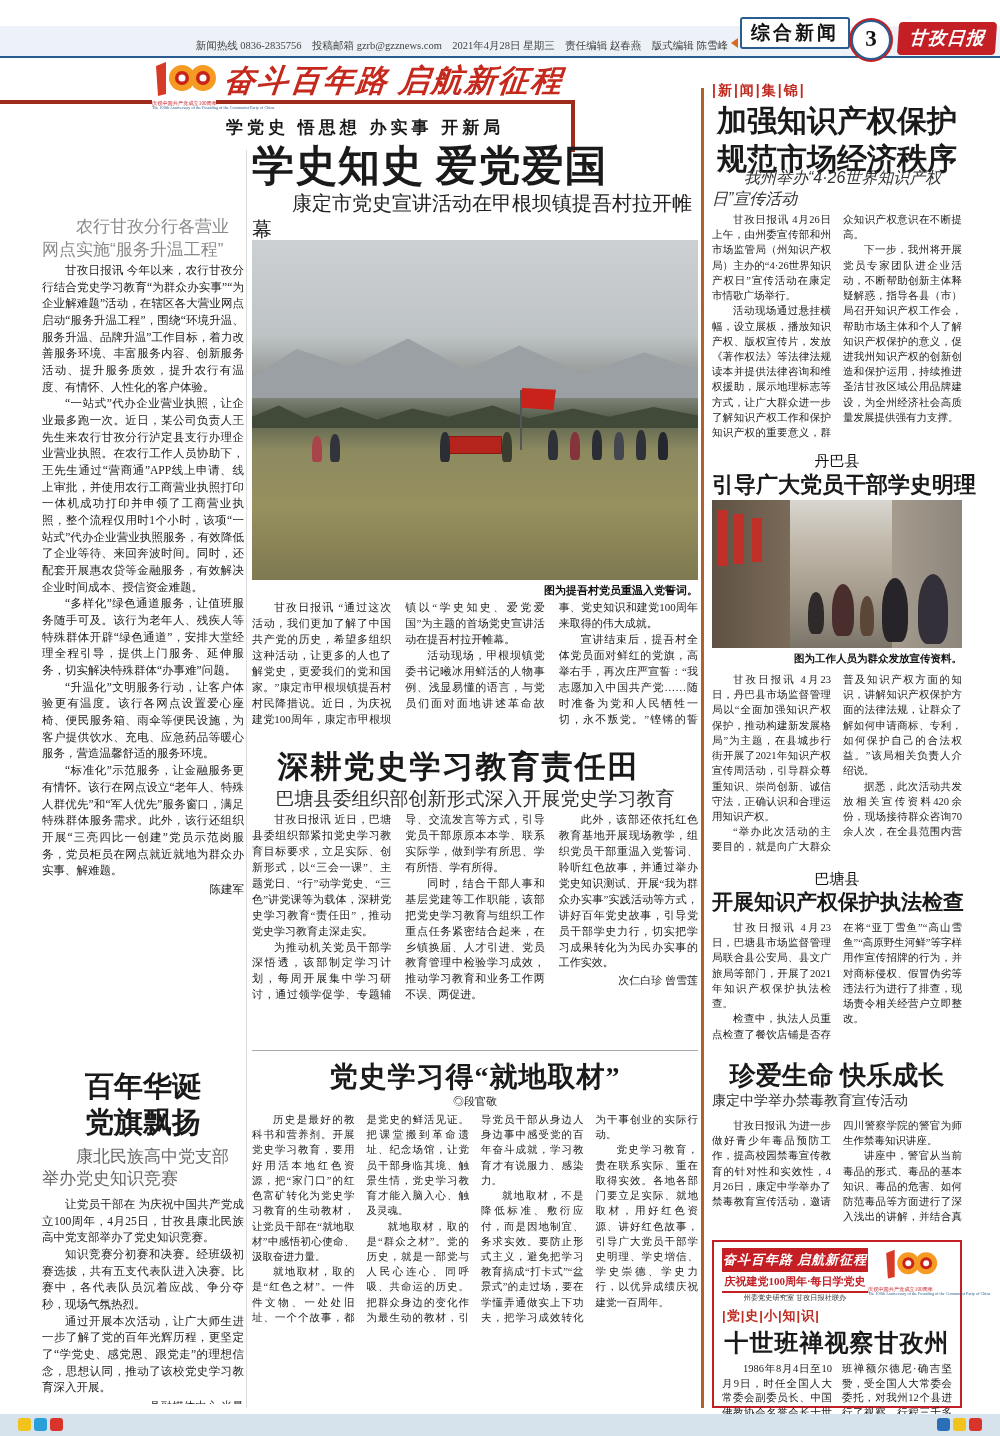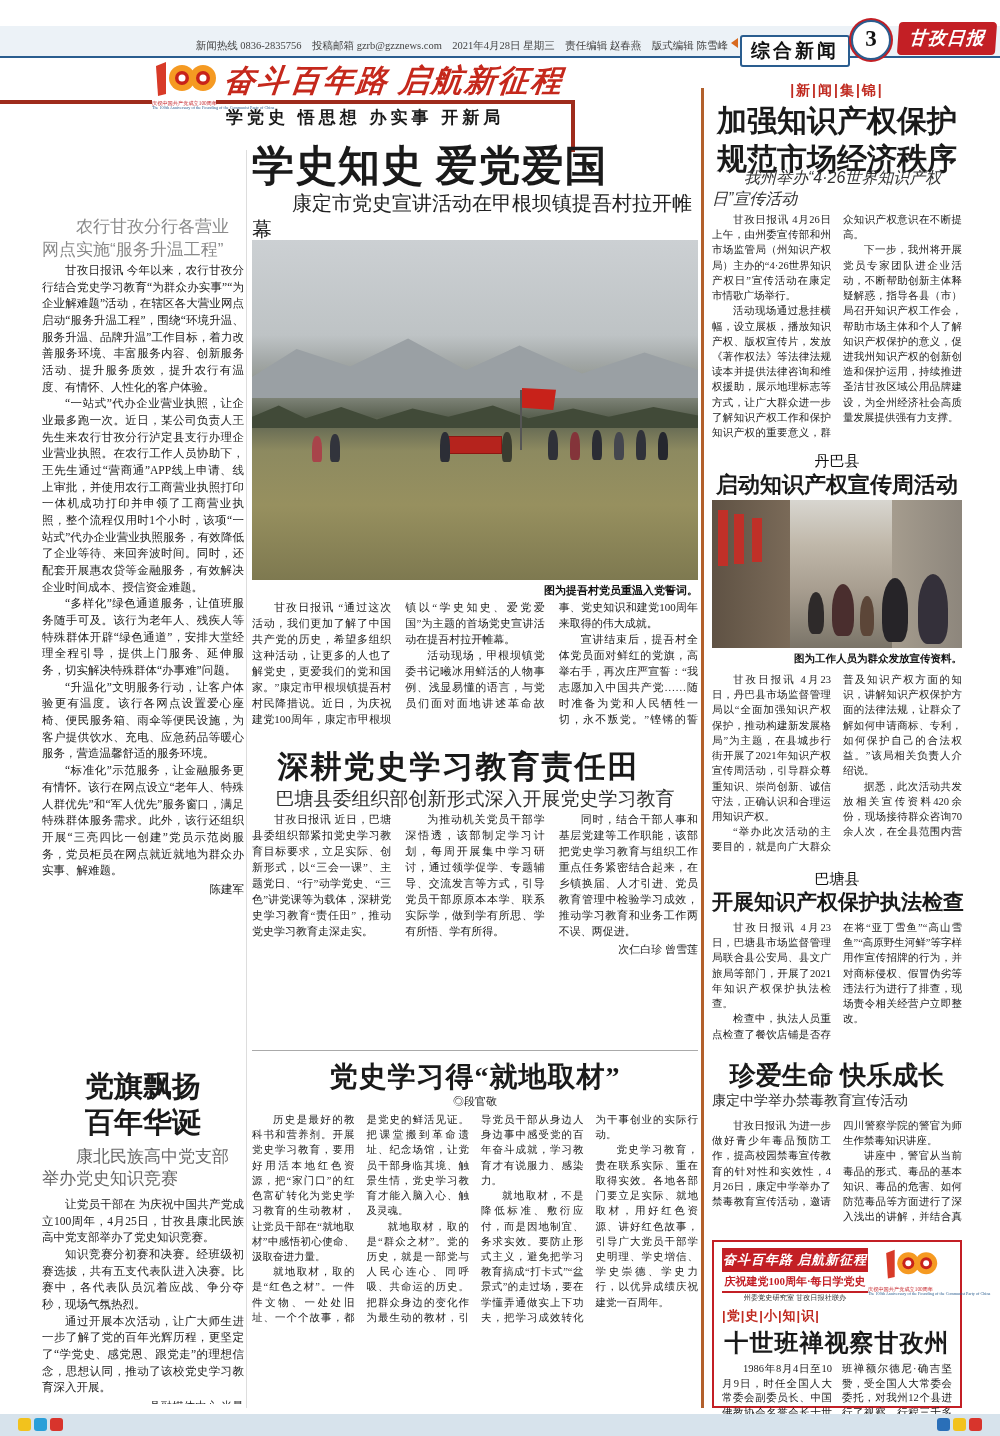--- a/index.html
+++ b/index.html
@@ -3,51 +3,51 @@
 <meta charset="utf-8">
 <style>
   html,body{margin:0;padding:0;background:#ffffff;}
   .page{position:relative;width:1000px;height:1436px;background:#ffffff;overflow:hidden;
         font-family:"Liberation Serif", serif;color:#1a1a1a;}
   .abs{position:absolute;}
   
   .mast-bar{left:0;top:26px;width:1000px;height:30px;background:#ecf2f7;border-bottom:2px solid #2a5d8f;}
   .mast-info{right:272px;top:39px;font-size:10.5px;color:#444;font-family:Liberation Serif, serif;white-space:nowrap;}
   .mast-arrow{right:262px;top:38px;width:0;height:0;border-top:5px solid transparent;border-bottom:5px solid transparent;border-right:7px solid #d86a1f;}
-  .section-box{left:740px;top:35px;width:106px;height:28px;background:#fff;border:2px solid #2a5d8f;border-radius:3px;
+  .section-box{left:740px;top:17px;width:106px;height:28px;background:#fff;border:2px solid #2a5d8f;border-radius:3px;
                font-size:19px;font-weight:bold;letter-spacing:3px;text-align:center;line-height:27px;color:#111;
                font-family:"Liberation Sans",sans-serif;}
   .page-badge{left:851px;top:20px;width:36px;height:36px;background:#fff;border:2px solid #2a5d8f;border-radius:50%;
               box-shadow:0 0 0 2px #c31f25;text-align:center;line-height:34px;font-size:23px;font-weight:bold;color:#111;}
   .paper-box{left:898px;top:22px;width:98px;height:33px;background:#c31f25;border-radius:4px;color:#fff;
              font-style:italic;font-weight:bold;font-size:18px;text-align:center;line-height:32px;letter-spacing:1px;
              transform:skewX(-4deg);}
   
   .hline{left:0;top:100px;width:575px;height:4px;background:#9e2b1c;}
   .vstub{left:571px;top:100px;width:4px;height:52px;background:#9e2b1c;}
   .logo100{left:152px;top:60px;width:64px;height:64px;background:#fff;}
   .logo100 svg{display:block;}
   .logo-cap{font-size:10px;color:#c31f25;transform:scale(0.52);transform-origin:left top;white-space:nowrap;line-height:1.1;}
   .logo-cap .en{color:#2a5d8f;display:block;font-size:8px;}
   .callig{left:224px;top:60px;width:300px;font-size:31px;font-weight:bold;font-style:italic;color:#c5281c;
           white-space:nowrap;letter-spacing:2px;transform:skewX(-6deg);}
-  .slogan{left:226px;top:106px;width:300px;font-size:17px;font-weight:bold;color:#1a1a1a;letter-spacing:4px;
+  .slogan{left:226px;top:116px;width:300px;font-size:17px;font-weight:bold;color:#1a1a1a;letter-spacing:4px;
           font-family:"Liberation Sans",sans-serif;white-space:nowrap;}
   
   .vdiv-orange{left:701px;top:88px;width:3px;height:1320px;background:#b2602c;}
   .vdiv-gray{left:246px;top:150px;width:1px;height:1258px;background:#ddd;}
   .hdiv-thin{left:252px;top:1050px;width:446px;height:1px;background:#aaa;}
   
   .body-text{font-size:11.5px;line-height:1.45;text-align:justify;color:#222;overflow:hidden;}
   .body-text p{margin:0;text-indent:2em;}
   .body-text p.byline{text-align:right;text-indent:0;margin-top:2px;}
   .cols2{column-count:2;column-gap:12px;}
   .cols3{column-count:3;column-gap:14px;}
   .cols4{column-count:4;column-gap:12px;}
-  .kicker-red{color:#c02a20;font-weight:bold;font-family:"Liberation Sans",sans-serif;text-align:center;}
+  .kicker-red{color:#c02a20;font-weight:bold;font-family:"Liberation Sans",sans-serif;text-align:left;}
   .caption{font-weight:bold;font-size:11px;text-align:right;color:#111;}
   
   .l-a1-title{left:42px;top:146px;width:202px;font-size:27px;font-weight:900;line-height:1.22;
               font-family:"Liberation Sans",sans-serif;letter-spacing:1px;}
   .l-a1-sub{left:42px;top:216px;width:202px;font-size:17px;color:#8a8a8a;line-height:1.35;text-indent:2em;
             font-family:"Liberation Sans",sans-serif;}
   .l-a1-body{left:42px;top:262px;width:202px;height:748px;}
   .l-a2-title{left:42px;top:1068px;width:202px;text-align:center;font-size:29px;font-weight:900;line-height:1.25;}
   .l-a2-sub{left:42px;top:1146px;width:202px;font-size:17px;color:#666;line-height:1.3;text-indent:2em;
             font-family:"Liberation Sans",sans-serif;}
@@ -157,22 +157,22 @@
   <div class="abs l-a1-body body-text">
       <p>甘孜日报讯 今年以来，农行甘孜分行结合党史学习教育“为群众办实事”“为企业解难题”活动，在辖区各大营业网点启动“服务升温工程”，围绕“环境升温、服务升温、品牌升温”工作目标，着力改善服务环境、丰富服务内容、创新服务活动、提升服务质效，提升农行有温度、有情怀、人性化的客户体验。</p>
       <p>“一站式”代办企业营业执照，让企业最多跑一次。近日，某公司负责人王先生来农行甘孜分行泸定县支行办理企业营业执照。在农行工作人员协助下，王先生通过“营商通”APP线上申请、线上审批，并使用农行工商营业执照打印一体机成功打印并申领了工商营业执照，整个流程仅用时1个小时，该项“一站式”代办企业营业执照服务，有效降低了企业等待、来回奔波时间。同时，还配套开展惠农贷等金融服务，有效解决企业时间成本、授信资金难题。</p>
       <p>“多样化”绿色通道服务，让值班服务随手可及。该行为老年人、残疾人等特殊群体开辟“绿色通道”，安排大堂经理全程引导，提供上门服务、延伸服务，切实解决特殊群体“办事难”问题。</p>
       <p>“升温化”文明服务行动，让客户体验更有温度。该行各网点设置爱心座椅、便民服务箱、雨伞等便民设施，为客户提供饮水、充电、应急药品等暖心服务，营造温馨舒适的服务环境。</p>
       <p>“标准化”示范服务，让金融服务更有情怀。该行在网点设立“老年人、特殊人群优先”和“军人优先”服务窗口，满足特殊群体服务需求。此外，该行还组织开展“三亮四比一创建”党员示范岗服务，党员柜员在网点就近就地为群众办实事、解难题。</p>
       <p class="byline">陈建军</p>
     </div>
 
   <div class="abs l-a2-title">
+    <div>百年华诞</div>
     <div>党旗飘扬</div>
-    <div>百年华诞</div>
   </div>
   <div class="abs l-a2-sub">康北民族高中党支部举办党史知识竞赛</div>
   <div class="abs l-a2-body body-text">
       <p>让党员干部在 为庆祝中国共产党成立100周年，4月25日，甘孜县康北民族高中党支部举办了党史知识竞赛。</p>
       <p>知识竞赛分初赛和决赛。经班级初赛选拔，共有五支代表队进入决赛。比赛中，各代表队员沉着应战、争分夺秒，现场气氛热烈。</p>
       <p>通过开展本次活动，让广大师生进一步了解了党的百年光辉历程，更坚定了“学党史、感党恩、跟党走”的理想信念，思想认同，推动了该校党史学习教育深入开展。</p>
       <p class="byline">县融媒体中心 米曼</p>
     </div>
 
   <div class="abs c-title">学史知史  爱党爱国</div>
@@ -202,20 +202,21 @@
       <p>活动现场，甲根坝镇党委书记曦冰用鲜活的人物事例、浅显易懂的语言，与党员们面对面地讲述革命故事、党史知识和建党100周年来取得的伟大成就。</p>
       <p>宣讲结束后，提吾村全体党员面对鲜红的党旗，高举右手，再次庄严宣誓：“我志愿加入中国共产党……随时准备为党和人民牺牲一切，永不叛党。”铿锵的誓词，激励着在场的每一位党员，更加坚定了党员们的入党初心和奋斗使命。</p>
     </div>
 
   <div class="abs c-a2-title">深耕党史学习教育责任田</div>
   <div class="abs c-a2-sub">巴塘县委组织部创新形式深入开展党史学习教育</div>
   <div class="abs c-a2-body body-text cols3">
       <p>甘孜日报讯 近日，巴塘县委组织部紧扣党史学习教育目标要求，立足实际、创新形式，以“三会一课”、主题党日、“行”动学党史、“三色”讲党课等为载体，深耕党史学习教育“责任田”，推动党史学习教育走深走实。</p>
       <p>为推动机关党员干部学深悟透，该部制定学习计划，每周开展集中学习研讨，通过领学促学、专题辅导、交流发言等方式，引导党员干部原原本本学、联系实际学，做到学有所思、学有所悟、学有所得。</p>
       <p>同时，结合干部人事和基层党建等工作职能，该部把党史学习教育与组织工作重点任务紧密结合起来，在乡镇换届、人才引进、党员教育管理中检验学习成效，推动学习教育和业务工作两不误、两促进。</p>
+      <p>此外，该部还依托红色教育基地开展现场教学，组织党员干部重温入党誓词、聆听红色故事，并通过举办党史知识测试、开展“我为群众办实事”实践活动等方式，讲好百年党史故事，引导党员干部学史力行，切实把学习成果转化为为民办实事的工作实效。</p>
       <p class="byline">次仁白珍 曾雪莲</p>
     </div>
 
   <div class="abs c-a3-title">党史学习得“就地取材”</div>
   <div class="abs c-a3-author">◎段官敬</div>
   <div class="abs c-a3-body body-text cols4">
       <p>历史是最好的教科书和营养剂。开展党史学习教育，要用好用活本地红色资源，把“家门口”的红色富矿转化为党史学习教育的生动教材，让党员干部在“就地取材”中感悟初心使命、汲取奋进力量。</p>
       <p>就地取材，取的是“红色之材”。一件件文物、一处处旧址、一个个故事，都是党史的鲜活见证。把课堂搬到革命遗址、纪念场馆，让党员干部身临其境、触景生情，党史学习教育才能入脑入心、触及灵魂。</p>
       <p>就地取材，取的是“群众之材”。党的历史，就是一部党与人民心连心、同呼吸、共命运的历史。把群众身边的变化作为最生动的教材，引导党员干部从身边人身边事中感受党的百年奋斗成就，学习教育才有说服力、感染力。</p>
       <p>就地取材，不是降低标准、敷衍应付，而是因地制宜、务求实效。要防止形式主义，避免把学习教育搞成“打卡式”“盆景式”的走过场，要在学懂弄通做实上下功夫，把学习成效转化为干事创业的实际行动。</p>
@@ -229,21 +230,21 @@
     <div>规范市场经济秩序</div>
   </div>
   <div class="abs r-a1-sub">我州举办“4·26世界知识产权日”宣传活动</div>
   <div class="abs r-a1-body body-text cols2">
       <p>甘孜日报讯 4月26日上午，由州委宣传部和州市场监管局（州知识产权局）主办的“4·26世界知识产权日”宣传活动在康定市情歌广场举行。</p>
       <p>活动现场通过悬挂横幅，设立展板，播放知识产权、版权宣传片，发放《著作权法》等法律法规读本并提供法律咨询和维权援助，展示地理标志等方式，让广大群众进一步了解知识产权工作和保护知识产权的重要意义，群众知识产权意识在不断提高。</p>
       <p>下一步，我州将开展党员专家团队进企业活动，不断帮助创新主体释疑解惑，指导各县（市）局召开知识产权工作会，帮助市场主体和个人了解知识产权保护的意义，促进我州知识产权的创新创造和保护运用，持续推进圣洁甘孜区域公用品牌建设，为全州经济社会高质量发展提供强有力支撑。</p>
     </div>
 
   <div class="abs r-kicker2">丹巴县</div>
-  <div class="abs r-a2-title">启动知识产权宣传周活动</div>
+  <div class="abs r-a2-title">引导广大党员干部学史明理</div>
   <div class="abs photo-street">
     <div class="bldgL"></div>
     <div class="bldgR"></div>
     <div class="vbanner" style="left:6px;top:10px;height:56px;"></div>
     <div class="vbanner" style="left:22px;top:14px;height:50px;"></div>
     <div class="vbanner" style="left:40px;top:18px;height:44px;"></div>
     <div class="blob" style="left:96px;top:92px;width:16px;height:42px;background:#2e2a2a;"></div>
     <div class="blob" style="left:120px;top:84px;width:22px;height:52px;background:#4a2e2e;"></div>
     <div class="blob" style="left:170px;top:78px;width:26px;height:64px;background:#262428;"></div>
     <div class="blob" style="left:206px;top:74px;width:30px;height:70px;background:#34303a;"></div>

